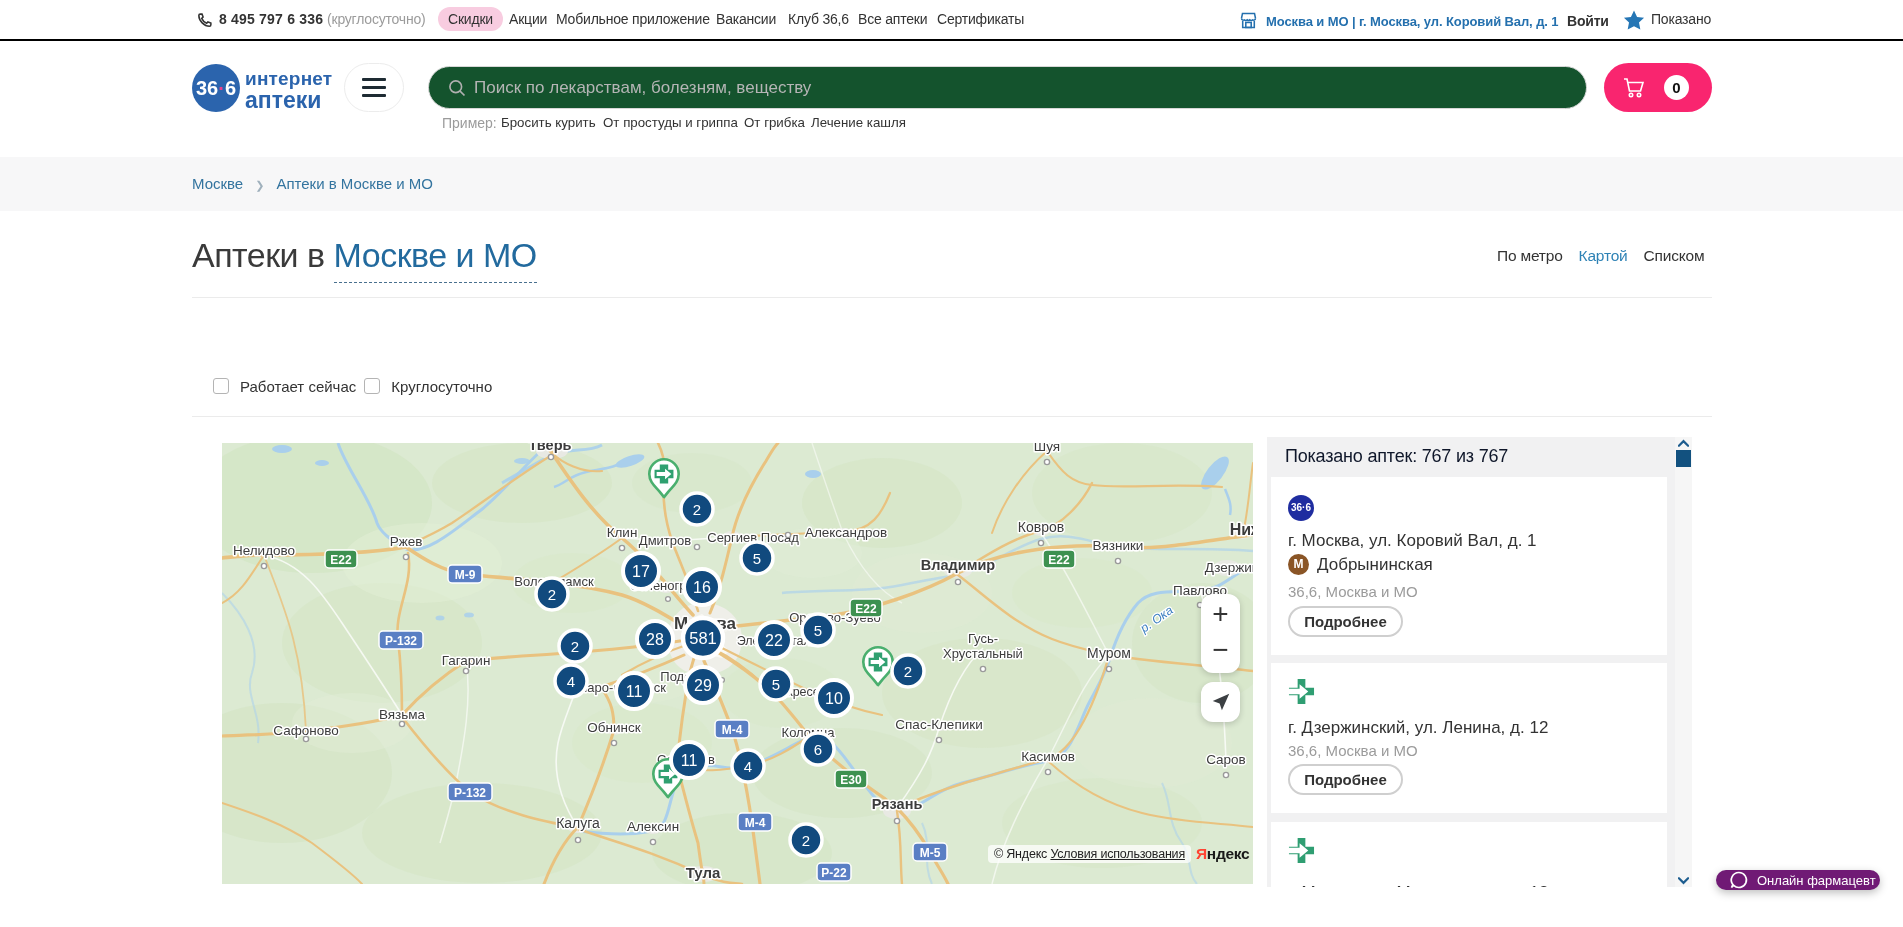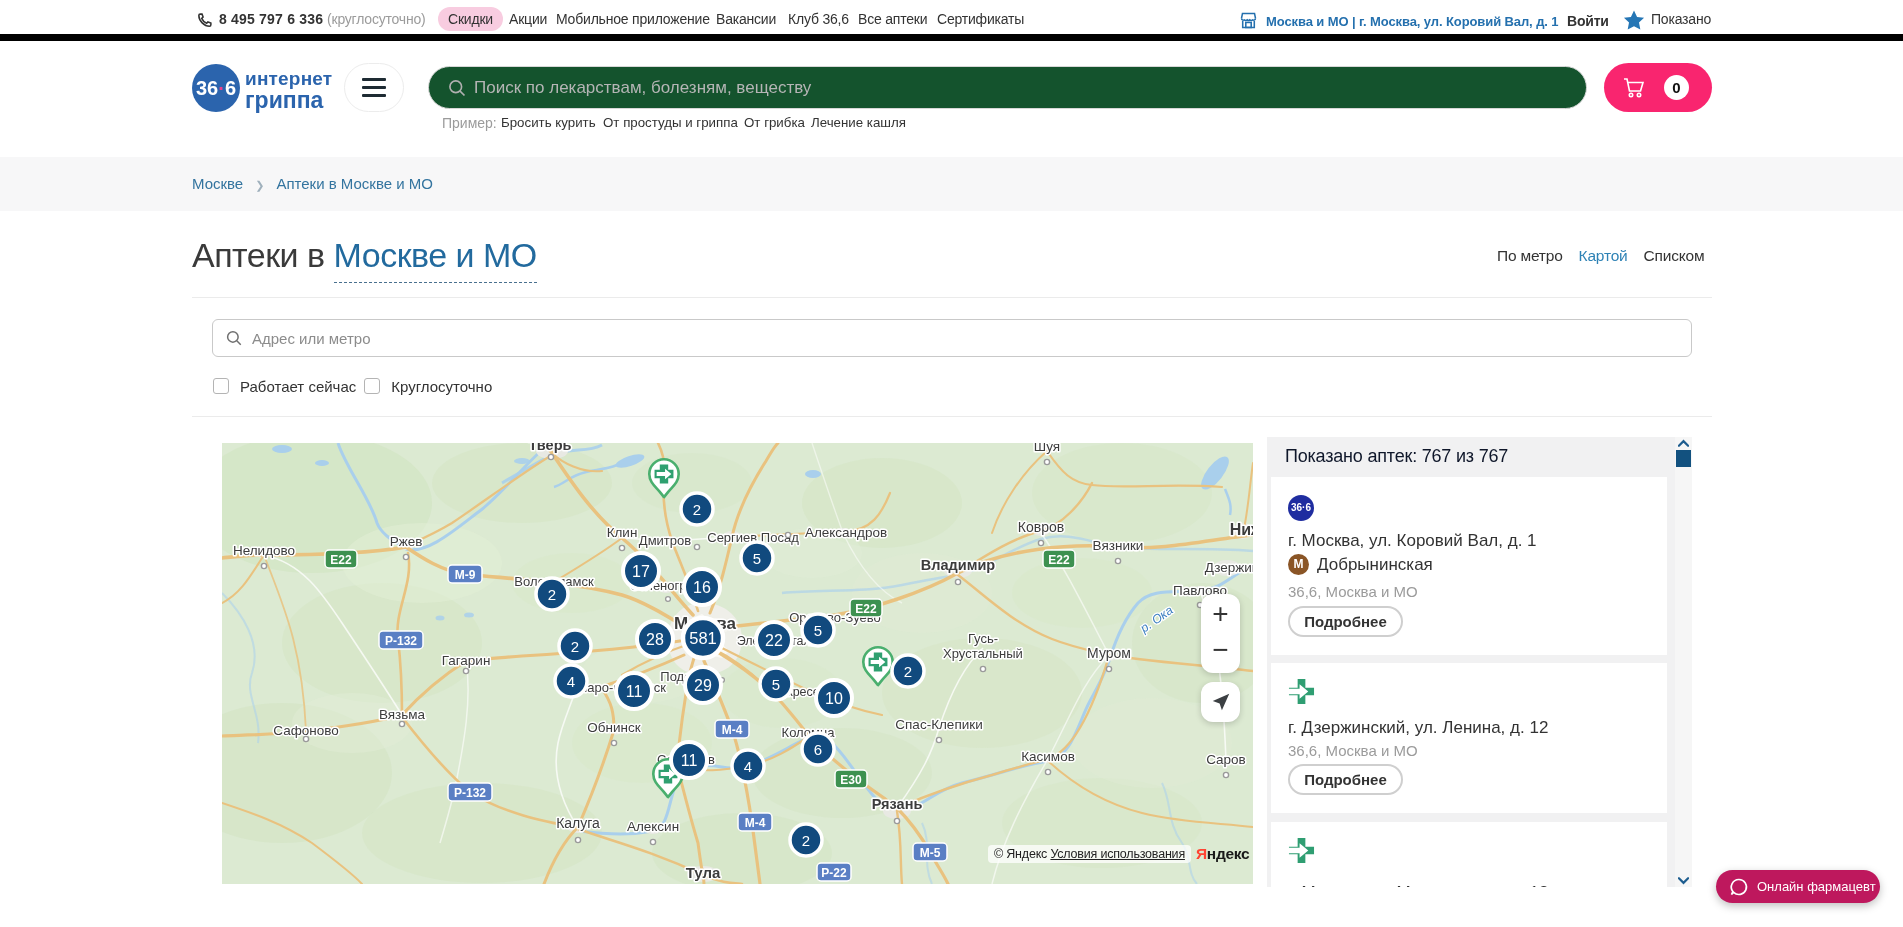--- a/index.html
+++ b/index.html
@@ -3,21 +3,21 @@
 <meta charset="utf-8">
 <title>Аптеки в Москве и МО</title>
 <style>
 * { margin:0; padding:0; box-sizing:border-box; }
 html,body { width:1903px; height:927px; overflow:hidden; background:#fff;
   font-family:"Liberation Sans", sans-serif; color:#333; }
 #page { position:relative; width:1903px; height:927px; }
 
 
 #topbar { position:absolute; left:0; top:0; width:1903px; height:41px;
-  border-bottom:7px solid #000000; background:#fff; font-size:14px; color:#333; letter-spacing:-0.2px; }
+  border-bottom:2px solid #000000; background:#fff; font-size:14px; color:#333; letter-spacing:-0.2px; }
 #topbar .it { position:absolute; top:11px; white-space:nowrap; }
 .phone-num { font-weight:bold; font-size:14px; letter-spacing:0.2px; }
 .phone-note { color:#9b9b9b; font-size:14px; }
 .pill { background:#f8cce0; border-radius:13px; padding:4px 10px; }
 .taddr { color:#2470ae; font-weight:bold; font-size:13px; letter-spacing:-0.1px;}
 .login { font-weight:bold; font-size:14px;}
 
 
 #hdr { position:absolute; left:0; top:41px; width:1903px; height:114px; background:#fff; }
 #logo { position:absolute; left:192px; top:23px; width:140px; height:48px; }
@@ -88,22 +88,22 @@
 .card .addr { position:absolute; left:17px; font-size:17px; color:#333; }
 .card .metro { position:absolute; left:17px; display:flex; align-items:center; font-size:17px;}
 .card .mcirc { width:21px; height:21px; border-radius:50%; background:#8a5526; color:#fff; font-weight:bold;
   font-size:12px; text-align:center; line-height:21px; margin-right:8px;}
 .card .net { position:absolute; left:17px; color:#9b9b9b; font-size:15px; }
 .card .btn { position:absolute; left:17px; width:115px; height:31px; border:2px solid #cfcfcf; border-radius:17px;
   font-size:15px; font-weight:bold; color:#333; text-align:center; line-height:28px; background:#fff;}
 .gcross { position:absolute; left:17px; top:15px; width:27px; height:27px; }
 
 
-#chat { position:absolute; left:1716px; top:870px; width:164px; height:33px; border-radius:17px;
-  background:#be185d; color:#fff; font-size:13px; display:flex; align-items:center; white-space:nowrap; box-shadow:0 3px 8px rgba(0,0,0,.25);}
+#chat { position:absolute; left:1716px; top:870px; width:164px; height:20px; border-radius:17px;
+  background:#701a75; color:#fff; font-size:13px; display:flex; align-items:center; white-space:nowrap; box-shadow:0 3px 8px rgba(0,0,0,.25);}
 #chat svg { margin:0 8px 0 13px; }
 </style>
 </head>
 <body>
 <div id="page">
 
   <div id="topbar">
     <svg class="it" style="left:196px; top:12px;" width="17" height="17" viewBox="0 0 24 24" fill="none" stroke="#333" stroke-width="2.2">
       <path d="M6 3 C5 3 4 4 4 5 C4 12.5 11.5 20 19 20 C20 20 21 19 21 18 L21 15.5 L16.8 14 L15 16 C12.8 15 9 11.2 8 9 L10 7.2 L8.5 3 Z"></path>
     </svg>
@@ -127,21 +127,21 @@
     <svg class="it" style="left:1622px; top:9px;" width="24" height="23" viewBox="0 0 24 24" fill="#2576b5">
         <path d="M12 1.5 L15.2 8.3 L22.5 9.2 L17.2 14.2 L18.6 21.5 L12 17.9 L5.4 21.5 L6.8 14.2 L1.5 9.2 L8.8 8.3 Z"></path>
       </svg>
     <span class="it" style="left:1651px;">Показано</span>
   </div>
 
   <div id="hdr">
     <div id="logo">
       <div class="circ">36<span style="color:#e8408c;">·</span>6</div>
       <div class="t1">интернет</div>
-      <div class="t2">гриппа</div>
+      <div class="t2">аптеки</div>
     </div>
     <div id="burger">
         <div class="bars">
           <div></div>
           <div></div>
           <div></div>
         </div>
       </div>
     <div id="search">
       <svg width="20" height="20" viewBox="0 0 24 24" fill="none" stroke="#b0b0b0" stroke-width="2">
@@ -168,27 +168,20 @@
   </div>
 
   <div id="crumbs">
       <div class="inner"><a>Москве</a><span class="sep">❯</span><a>Аптеки в Москве и МО</a></div>
     </div>
 
   <div id="title">Аптеки в <span class="blue">Москве и МО</span></div>
   <div id="viewtabs">По метро<span class="act">Картой</span><span>Списком</span></div>
   <div class="hr" style="top:297px;"></div>
 
-  <div id="addr-input">
-    <svg width="18" height="18" viewBox="0 0 24 24" fill="none" stroke="#6f6f6f" stroke-width="2">
-      <circle cx="10.5" cy="10.5" r="7"></circle>
-        <path d="M15.7 15.7 L21 21"></path>
-    </svg>
-    <span class="ph">Адрес или метро</span>
-  </div>
   <div class="chkrow">
     <span class="chk"></span>Работает сейчас
     <span class="l2"><span class="chk"></span>Круглосуточно</span>
   </div>
   <div class="hr" style="top:416px;"></div>
 
   <div id="map">
       <svg width="1031" height="441" viewBox="0 0 1031 441" style="display:block">
 <rect width="1031" height="441" fill="#dcead2"></rect>
 <ellipse cx="90" cy="60" rx="120" ry="70" fill="#cfe3bf" opacity="0.55"></ellipse>

